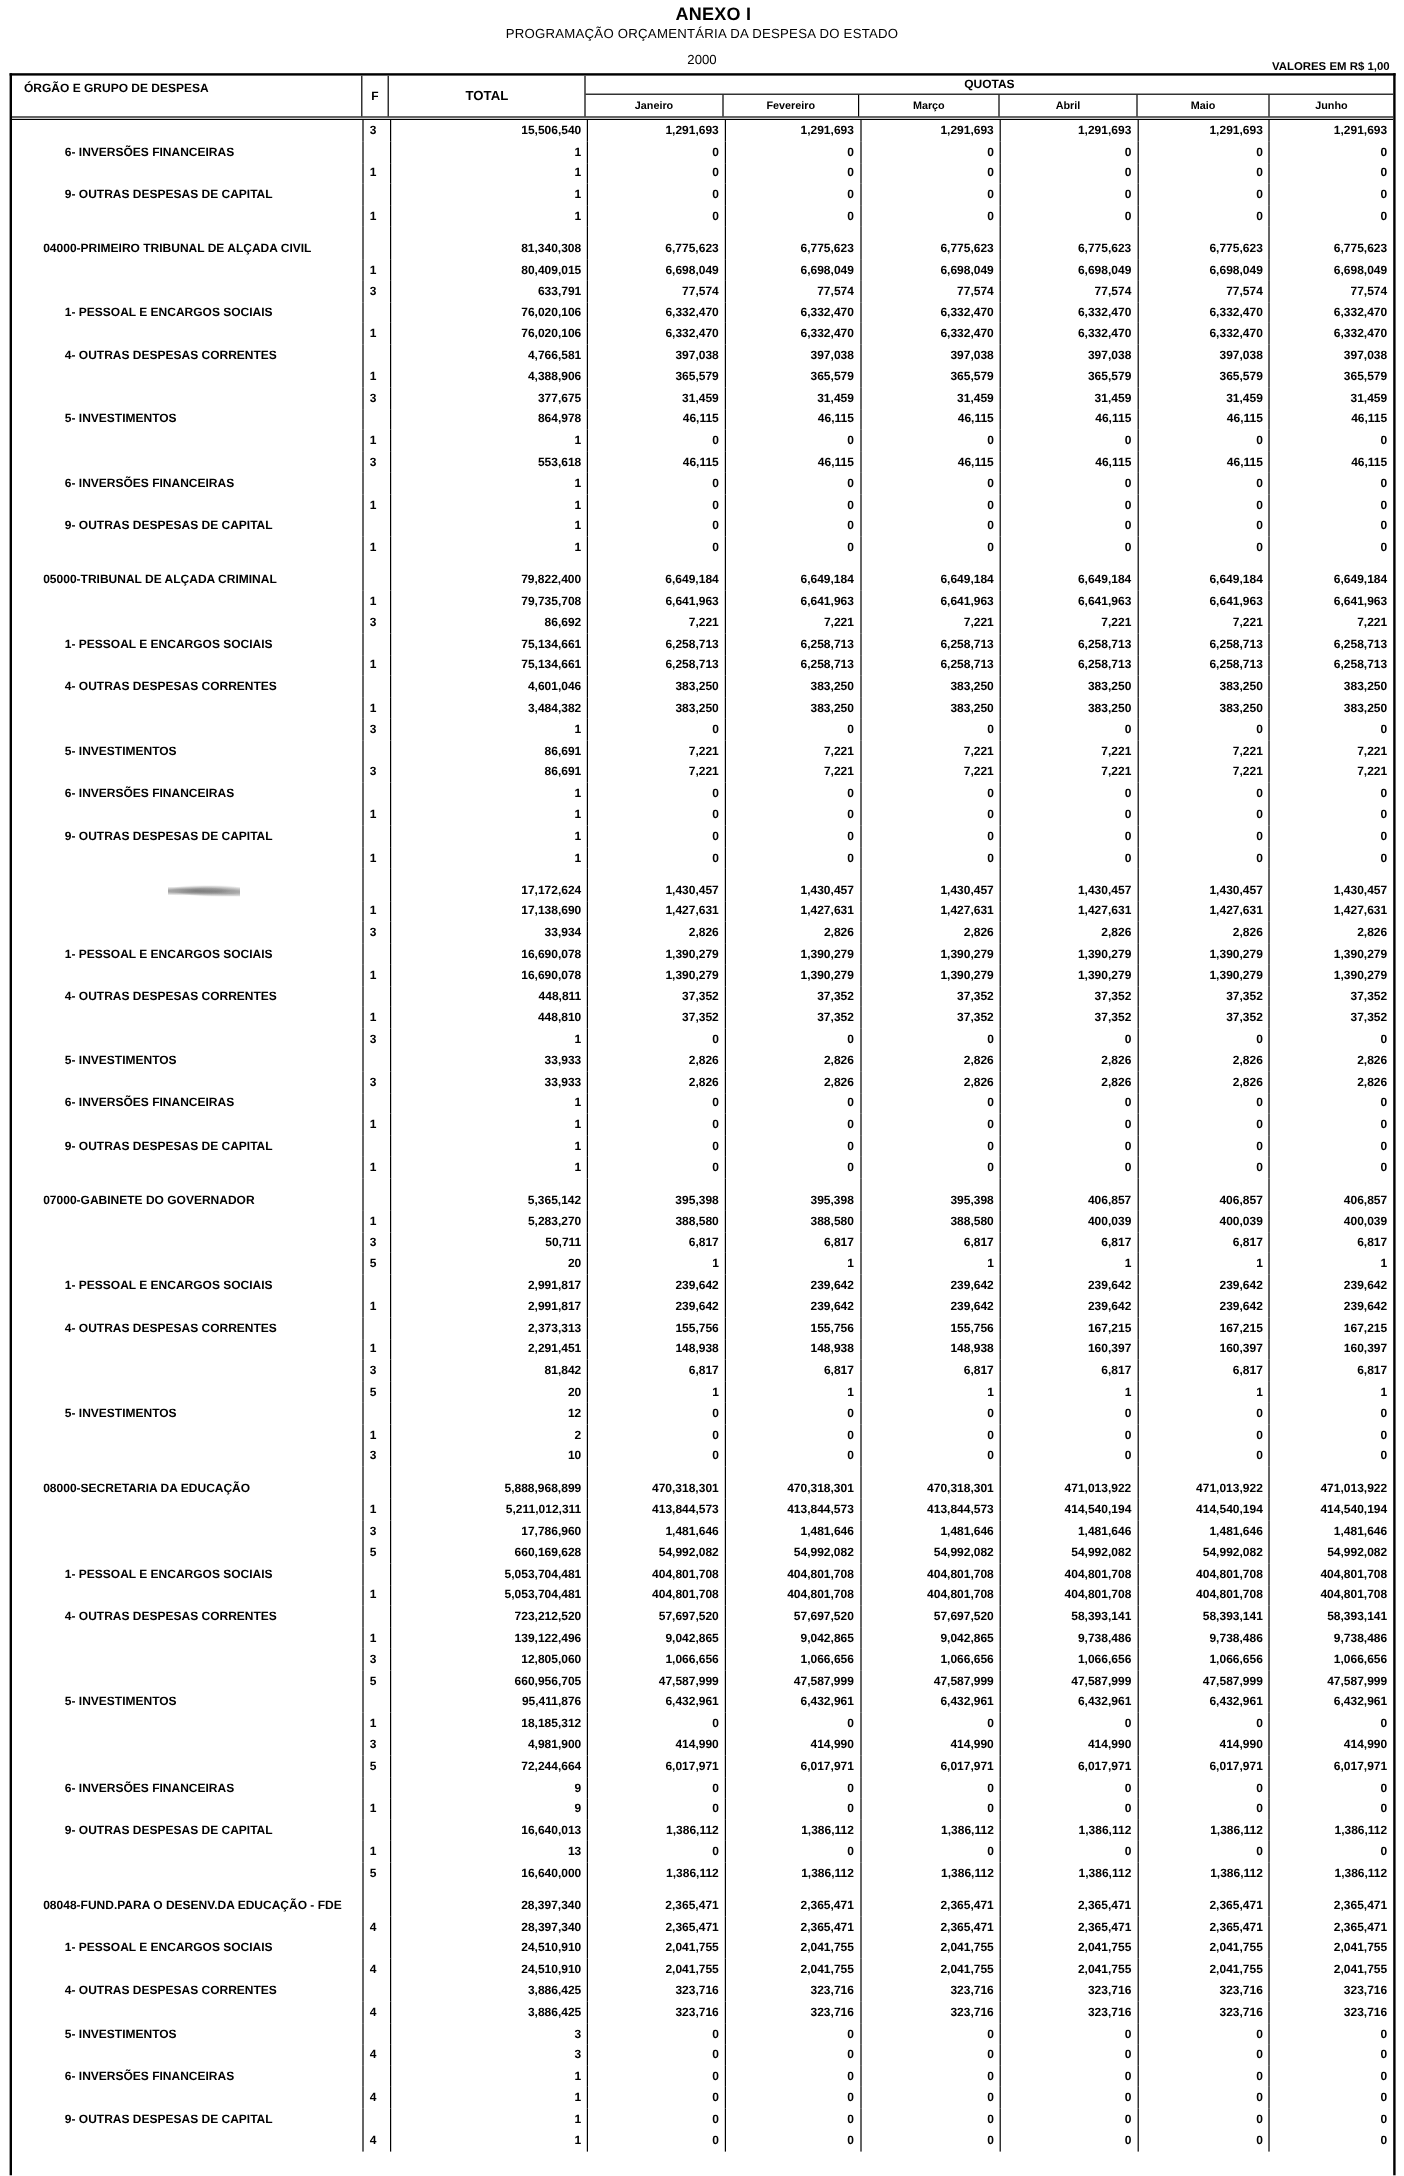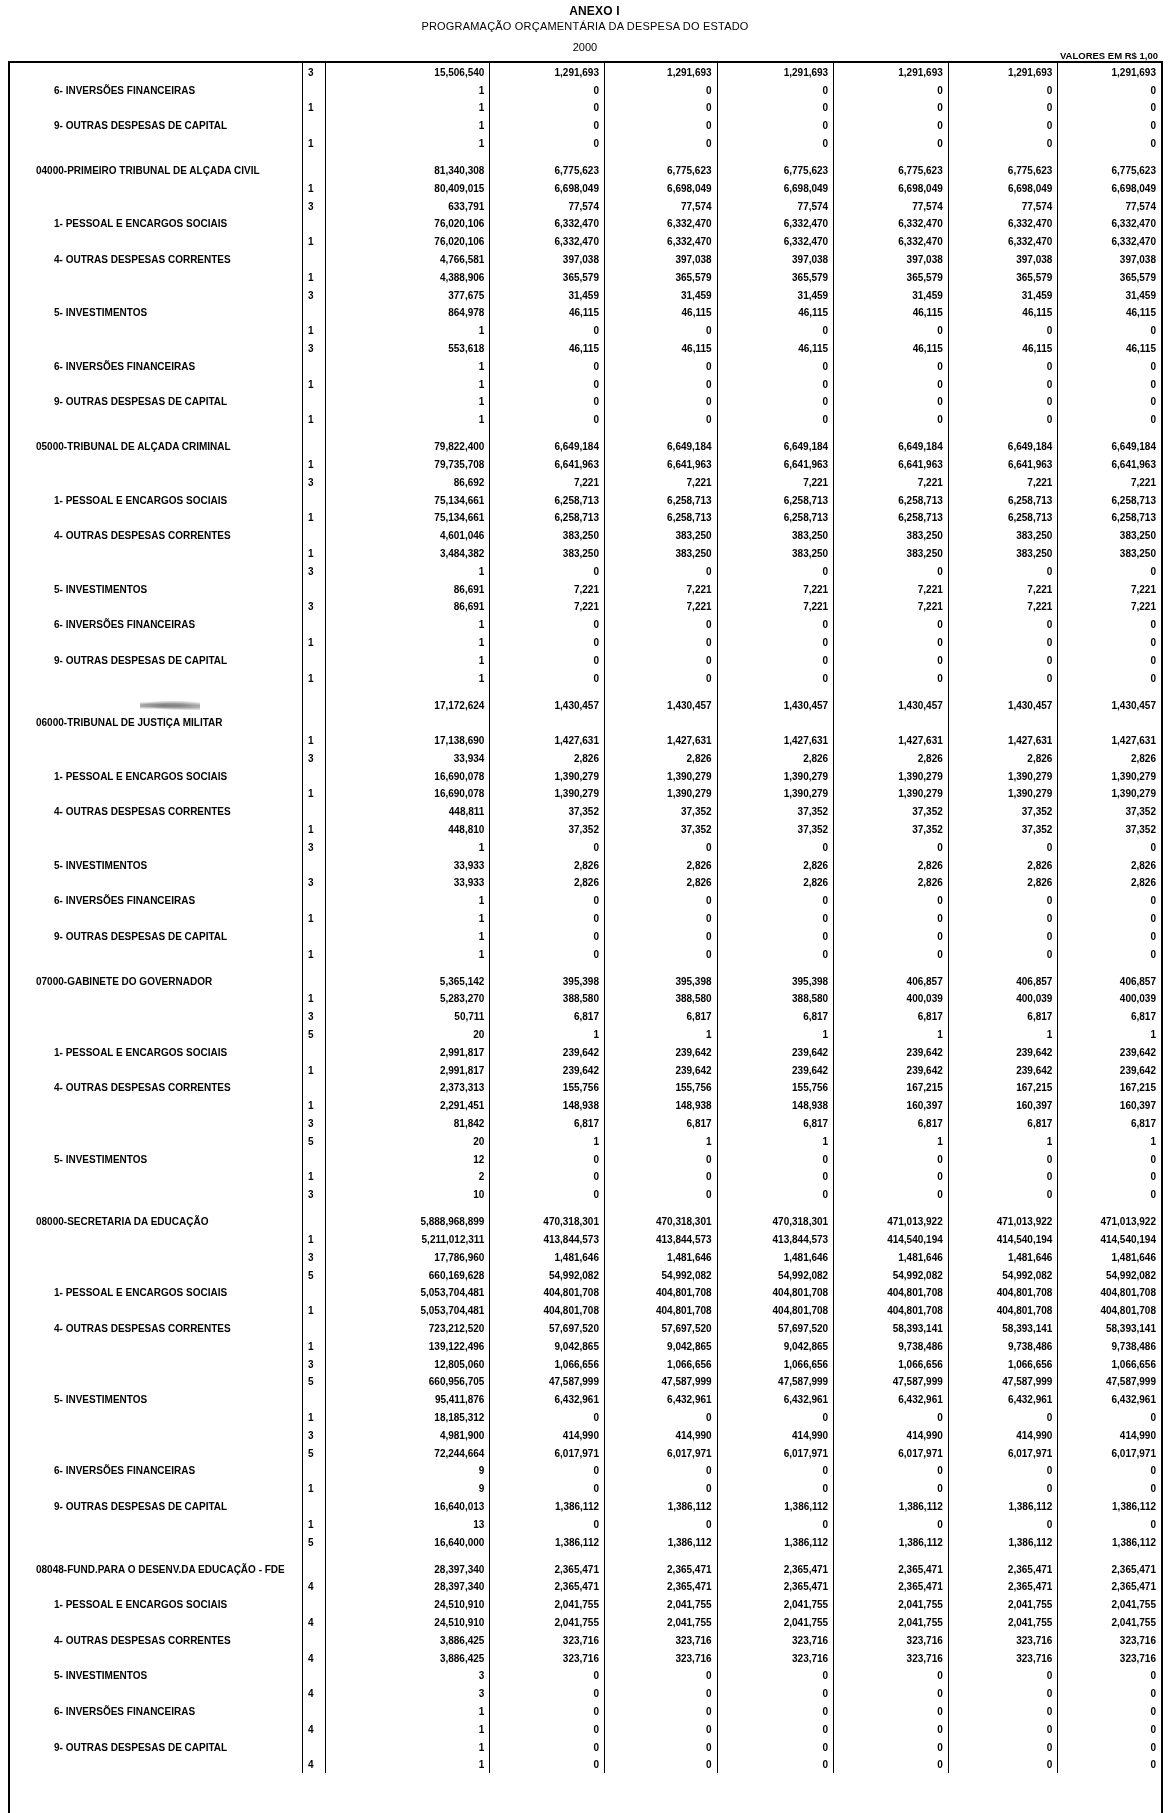--- a/index.html
+++ b/index.html
@@ -1,21 +1,21 @@
 <!DOCTYPE html>
 <html><head>
 <meta charset="utf-8">
 <style>
   html,body { margin:0; padding:0; }
   body {
     width:1170px; height:1813px; background:#ffffff; color:#000;
     font-family:"Liberation Sans", sans-serif; position:relative; overflow:hidden;
   }
   .doc-header { position:absolute; top:0; left:0; width:100%; text-align:center; }
-  .t1 { font-size:12px; font-weight:bold; padding-top:4px; letter-spacing:0.2px;padding-left:19px; }
+  .t1 { font-size:15px; font-weight:bold; padding-top:4px; letter-spacing:0.2px;padding-left:19px; }
   .t2 { font-size:11px; font-weight:normal; margin-top:2px; letter-spacing:0.2px; }
   .year { font-size:11px; font-weight:normal; margin-top:9px; }
   .values-note { position:absolute; right:12px; top:50px; font-size:9.5px; font-weight:bold; }
 
   .table-wrap {
     position:absolute; left:8px; top:61px; width:1155px; height:1752px;
     border-left:2px solid #000; border-right:2px solid #000; border-top:2px solid #000;
     box-sizing:border-box; overflow:hidden; background:#fff;
   }
   .thead { display:flex; height:37px; border-bottom:3px double #000; box-sizing:border-box; }
@@ -58,20 +58,36 @@
 <body>
 
 <div class="doc-header">
   <div class="t1">ANEXO I</div>
   <div class="t2">PROGRAMAÇÃO ORÇAMENTÁRIA DA DESPESA DO ESTADO</div>
   <div class="year">2000</div>
 </div>
 <div class="values-note">VALORES EM R$ 1,00</div>
 
 <div class="table-wrap">
+  <div class="thead">
+    <div class="hc th-organ">ÓRGÃO E GRUPO DE DESPESA</div>
+    <div class="hc th-f">F</div>
+    <div class="hc th-total">TOTAL</div>
+    <div class="th-quotas-block">
+      <div class="th-quotas">QUOTAS</div>
+      <div class="th-months" id="months">
+          <div class="th-month" style="width: 115px;">Janeiro</div>
+          <div class="th-month" style="width: 113px;">Fevereiro</div>
+          <div class="th-month" style="width: 117px;">Março</div>
+          <div class="th-month" style="width: 115px;">Abril</div>
+          <div class="th-month" style="width: 110px;">Maio</div>
+          <div class="th-month" style="width: 103px;">Junho</div>
+        </div>
+    </div>
+  </div>
   <div class="tbody" id="tbody">
       <div class="trow detail">
         <div class="tcell c-label"></div>
         <div class="tcell c-f">3</div>
         <div class="tcell c-num c-total">15,506,540</div>
         <div class="tcell c-num c-m0">1,291,693</div>
         <div class="tcell c-num c-m1">1,291,693</div>
         <div class="tcell c-num c-m2">1,291,693</div>
         <div class="tcell c-num c-m3">1,291,693</div>
         <div class="tcell c-num c-m4">1,291,693</div>
@@ -445,31 +461,20 @@
           <span class="smudge"></span>
         </div>
         <div class="tcell c-f"></div>
         <div class="tcell c-num c-total">17,172,624</div>
         <div class="tcell c-num c-m0">1,430,457</div>
         <div class="tcell c-num c-m1">1,430,457</div>
         <div class="tcell c-num c-m2">1,430,457</div>
         <div class="tcell c-num c-m3">1,430,457</div>
         <div class="tcell c-num c-m4">1,430,457</div>
         <div class="tcell c-num c-m5">1,430,457</div>
-      </div>
-      <div class="trow section">
-        <div class="tcell c-label">06000-TRIBUNAL DE JUSTIÇA MILITAR</div>
-        <div class="tcell c-f"></div>
-        <div class="tcell c-num c-total"></div>
-        <div class="tcell c-num c-m0"></div>
-        <div class="tcell c-num c-m1"></div>
-        <div class="tcell c-num c-m2"></div>
-        <div class="tcell c-num c-m3"></div>
-        <div class="tcell c-num c-m4"></div>
-        <div class="tcell c-num c-m5"></div>
       </div>
       <div class="trow detail">
         <div class="tcell c-label"></div>
         <div class="tcell c-f">1</div>
         <div class="tcell c-num c-total">17,138,690</div>
         <div class="tcell c-num c-m0">1,427,631</div>
         <div class="tcell c-num c-m1">1,427,631</div>
         <div class="tcell c-num c-m2">1,427,631</div>
         <div class="tcell c-num c-m3">1,427,631</div>
         <div class="tcell c-num c-m4">1,427,631</div>

